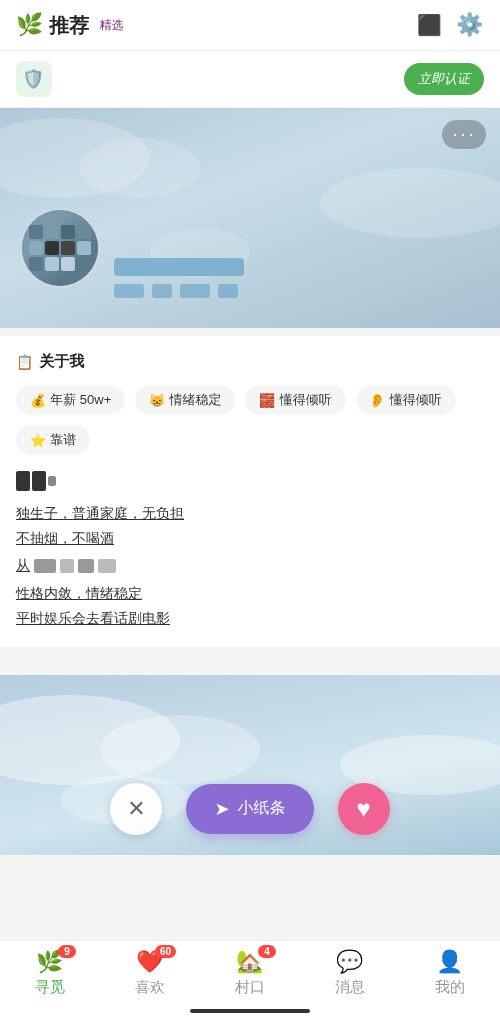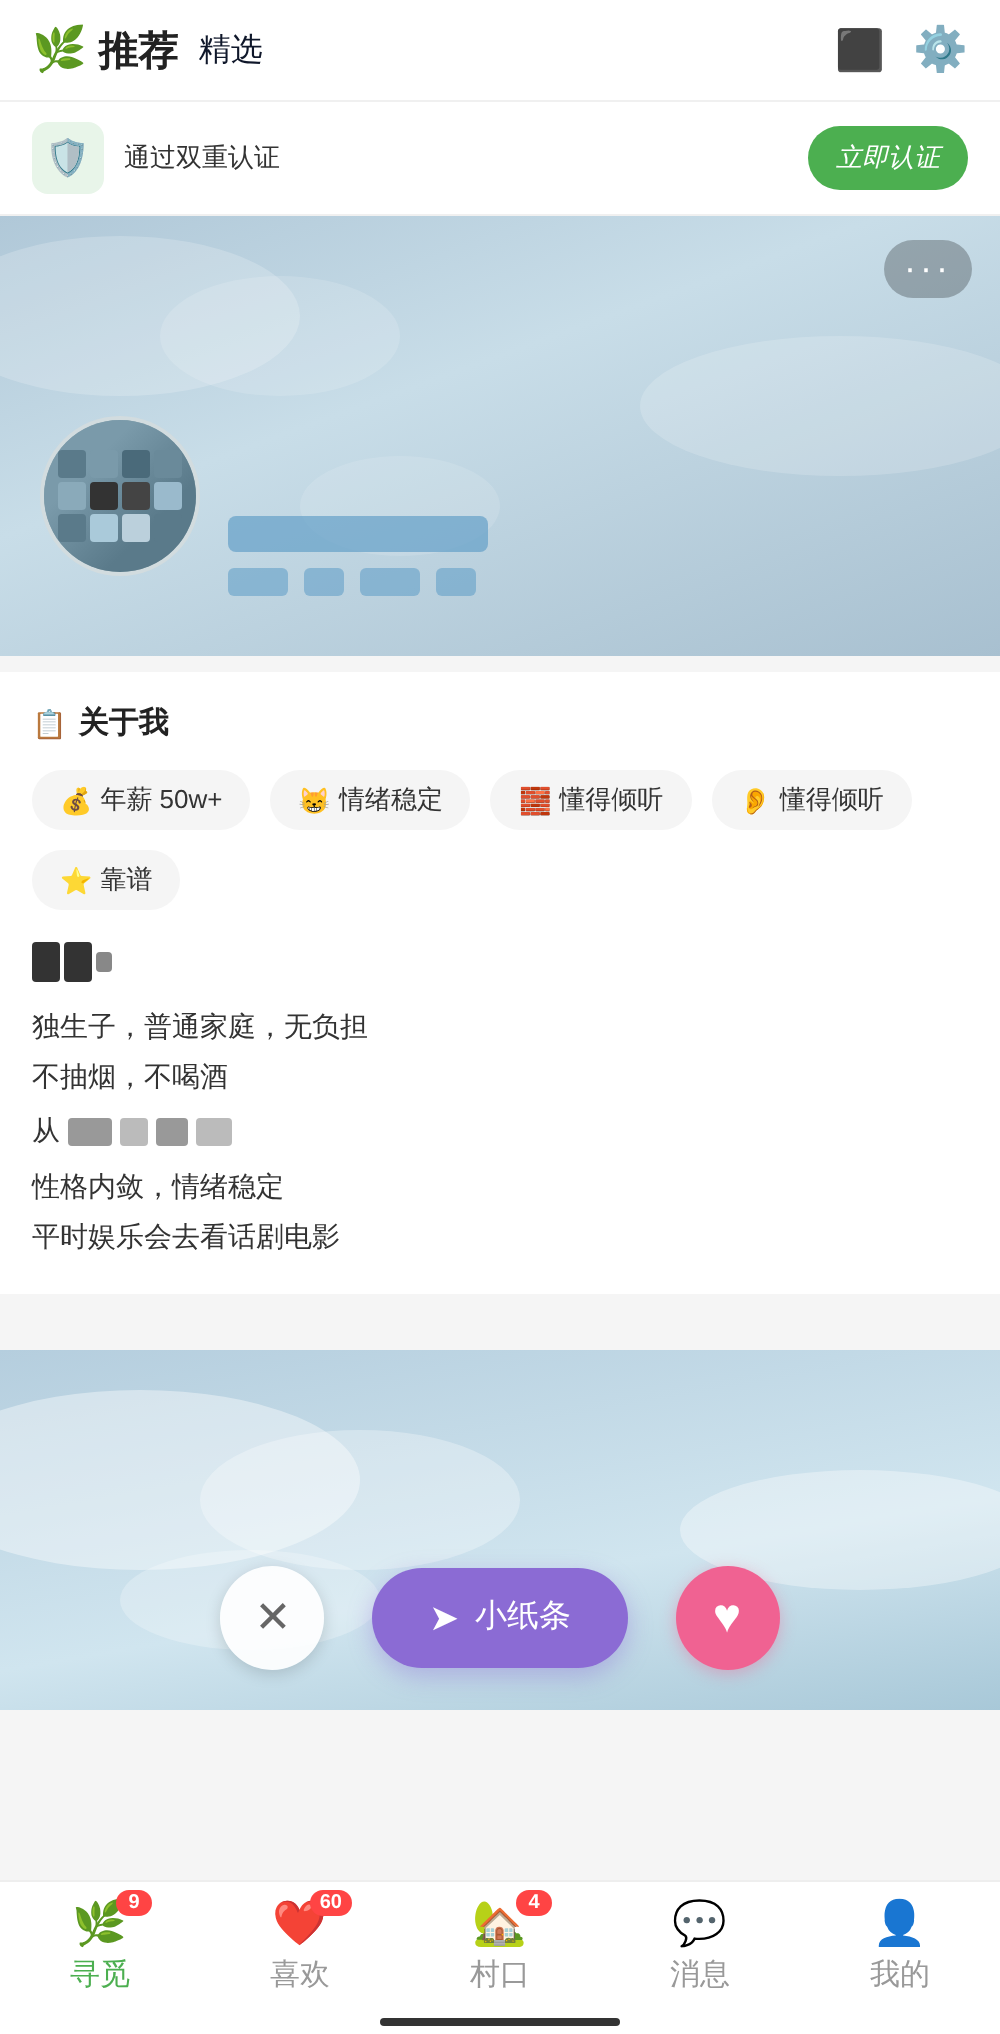--- a/index.html
+++ b/index.html
@@ -24,22 +24,22 @@
       font-size: 22px;
       margin-right: 6px;
     }
     .header-title {
       font-size: 20px;
       font-weight: bold;
       color: #222;
       margin-right: 10px;
     }
     .header-subtitle {
-      font-size: 16px;
-      color: #0f172a;
+      font-size: 12px;
+      color: #701a75;
     }
     .header-right {
       margin-left: auto;
       display: flex;
       align-items: center;
       gap: 14px;
     }
     .header-icon {
       font-size: 22px;
       color: #333;
@@ -229,20 +229,21 @@
       height: 16px;
       background: #555;
       border-radius: 2px;
       display: inline-block;
     }
 
     .bio-text {
       font-size: 14px;
       color: #333;
       line-height: 1.8;
+      text-decoration: underline;
     }
     .bio-pixel {
       width: 22px;
       height: 14px;
       background: #999;
       border-radius: 2px;
       display: inline-block;
     }
     .bio-pixel-sm {
       width: 14px;
@@ -392,21 +393,20 @@
   <span class="header-subtitle">精选</span>
   <div class="header-right">
     <span class="header-icon" style="font-size:20px;">⬛</span>
     <span class="header-icon">⚙️</span>
   </div>
 </div>
 
 <div class="banner">
   <div class="banner-icon">🛡️</div>
   <div class="banner-text">
-    <div class="banner-text-main">通过双重认证</div>
   </div>
   <button class="banner-btn">立即认证</button>
 </div>
 
 <div class="profile-card">
   <div class="profile-bg">
 
     <div class="cloud" style="width:180px;height:80px;top:10px;left:-30px;opacity:0.4;"></div>
     <div class="cloud" style="width:120px;height:60px;top:30px;left:80px;opacity:0.3;"></div>
     <div class="cloud" style="width:200px;height:70px;top:60px;right:-20px;opacity:0.35;"></div>

